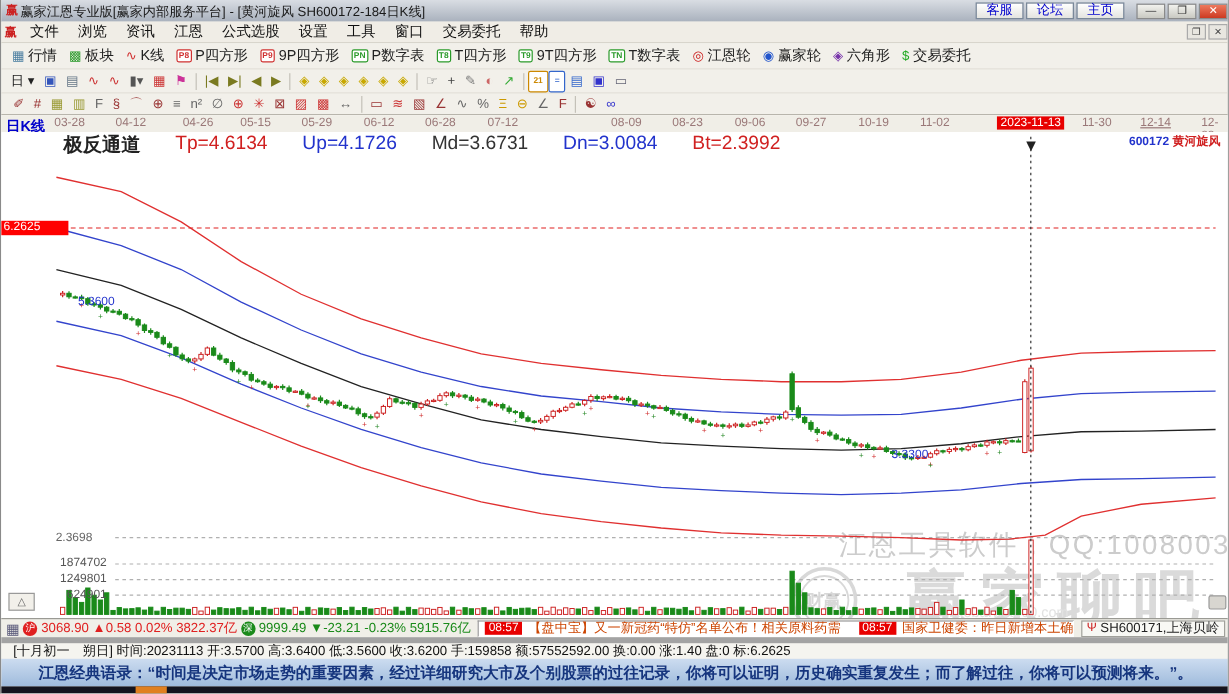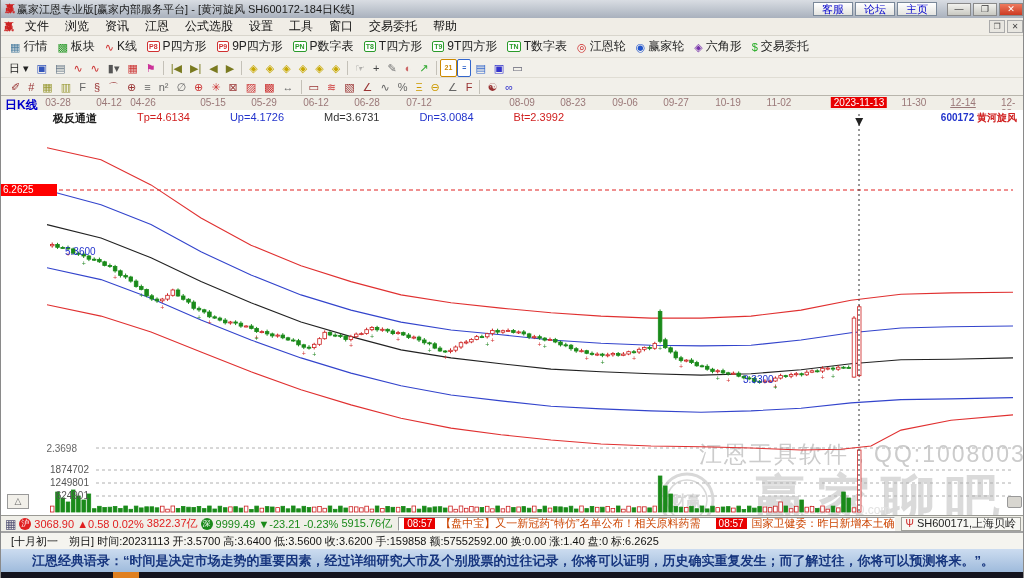--- a/index.html
+++ b/index.html
@@ -30,35 +30,35 @@
   .toolbar2{top:58px;height:20px;background:#f2f0ea;border-bottom:1px solid #e0ddd4;padding-left:4px;font-size:11px;}
   .toolbar3{top:78px;height:18px;background:#f2f0ea;border-bottom:1px solid #b8b5ac;padding-left:6px;font-size:11px;}
   .tb-icon{padding:0 4px;line-height:16px;}
   .tb-sep{width:1px;height:14px;background:#c4c1b8;margin:0 3px;}
   
   .chart-region{position:absolute;top:96px;left:0;width:1024px;height:419px;background:#fff;}
   .dates-row{position:absolute;top:0;left:0;width:1024px;height:14px;background:#f0eee7;}
   .period-label{position:absolute;left:4px;top:1px;font-size:12px;font-weight:bold;color:#0000cc;}
   .date-tick{position:absolute;top:1px;transform:translateX(-50%);font-size:10px;color:#9a7878;}
   .date-selected{position:absolute;top:1px;transform:translateX(-50%);font-size:10px;color:#fff;background:#e80000;padding:0 3px;}
-  .indicator-row{position:absolute;left:52px;top:15px;display:flex;gap:40px;font-size:11px;}
+  .indicator-row{position:absolute;left:52px;top:15px;display:flex;gap:29px;font-size:16px;}
   .stock-id{position:absolute;right:8px;top:15px;font-size:10px;font-weight:bold;}
   .price-marker{position:absolute;left:0;top:88px;width:56px;height:12px;background:#ff0000;color:#fff;font-size:10px;line-height:12px;padding-left:2px;}
   .px-label{position:absolute;font-size:10px;}
   .vol-label{position:absolute;left:0;width:88px;text-align:right;font-size:10px;color:#555;}
   .expand-btn{position:absolute;left:6px;top:398px;width:22px;height:15px;border:1px solid #999;background:#f2f0ea;font-size:9px;line-height:13px;text-align:center;color:#666;}
   .mini-scroll{position:absolute;left:1006px;top:400px;width:15px;height:12px;border:1px solid #999;background:#d8d6d0;border-radius:2px;}
   
   .tickerbar{top:515px;height:16px;background:#f0efe8;border-top:1px solid #9a9a94;font-size:11px;padding:0 4px;}
   .circ{display:inline-block;width:12px;height:12px;border-radius:50%;color:#fff;font-size:8px;line-height:12px;text-align:center;margin:0 3px;}
   .news-field{flex:1;height:14px;margin:0 6px;background:#fff;border:1px solid;border-color:#9a9a9a #ffffff #ffffff #9a9a9a;display:flex;align-items:center;overflow:hidden;white-space:nowrap;}
   .time-badge{background:#e80000;color:#fff;font-size:10px;padding:0 3px;margin:0 5px;flex:none;}
   .news-text{color:#cc4400;flex:none;margin-right:10px;}
   .quote-box{flex:none;display:flex;align-items:center;gap:3px;background:#f8f8f4;border:1px solid #a0a09a;height:14px;padding:0 4px;color:#222;}
-  .statusbar{top:531px;height:18px;background:#f5f4ef;border-top:2px solid #a3a3a3;font-size:11px;color:#111;padding-left:10px;}
+  .statusbar{top:531px;height:18px;background:#f5f4ef;border-top:5px solid #a3a3a3;font-size:11px;color:#111;padding-left:10px;}
   .quotebar{top:549px;height:23px;background:linear-gradient(#ccdcf0,#9fbbdc);color:#16357e;font-size:13px;font-weight:bold;justify-content:center;}
   .bottomstrip{top:572px;height:6px;background:#14141e;}
   .strip-orange{position:absolute;left:112px;top:0;width:26px;height:6px;background:#e08020;}
   svg text{font-family:"Liberation Sans","DejaVu Sans",sans-serif;}
 </style>
 </head>
 <body>
 
 <div class="app">
 
@@ -217,21 +217,21 @@
       <span class="tb-icon" style="color: rgb(153, 51, 51);">F</span>
       <span class="tb-sep"></span>
       <span class="tb-icon" style="color: rgb(153, 51, 51);">☯</span>
       <span class="tb-icon" style="color: rgb(51, 51, 204);">∞</span>
     </div>
 
   <div class="chart-region">
     <div class="dates-row" id="dates-row">
         <span class="date-tick" style="left: 57px;">03-28</span>
         <span class="date-tick" style="left: 108px;">04-12</span>
-        <span class="date-tick" style="left: 142px;">04-26</span>
+        <span class="date-tick" style="left: 164px;">04-26</span>
         <span class="date-tick" style="left: 212px;">05-15</span>
         <span class="date-tick" style="left: 263px;">05-29</span>
         <span class="date-tick" style="left: 315px;">06-12</span>
         <span class="date-tick" style="left: 366px;">06-28</span>
         <span class="date-tick" style="left: 418px;">07-12</span>
         <span class="date-tick" style="left: 469px; margin-top: 33px;">07-26</span>
         <span class="date-tick" style="left: 521px;">08-09</span>
         <span class="date-tick" style="left: 572px;">08-23</span>
         <span class="date-tick" style="left: 624px;">09-06</span>
         <span class="date-tick" style="left: 675px;">09-27</span>

